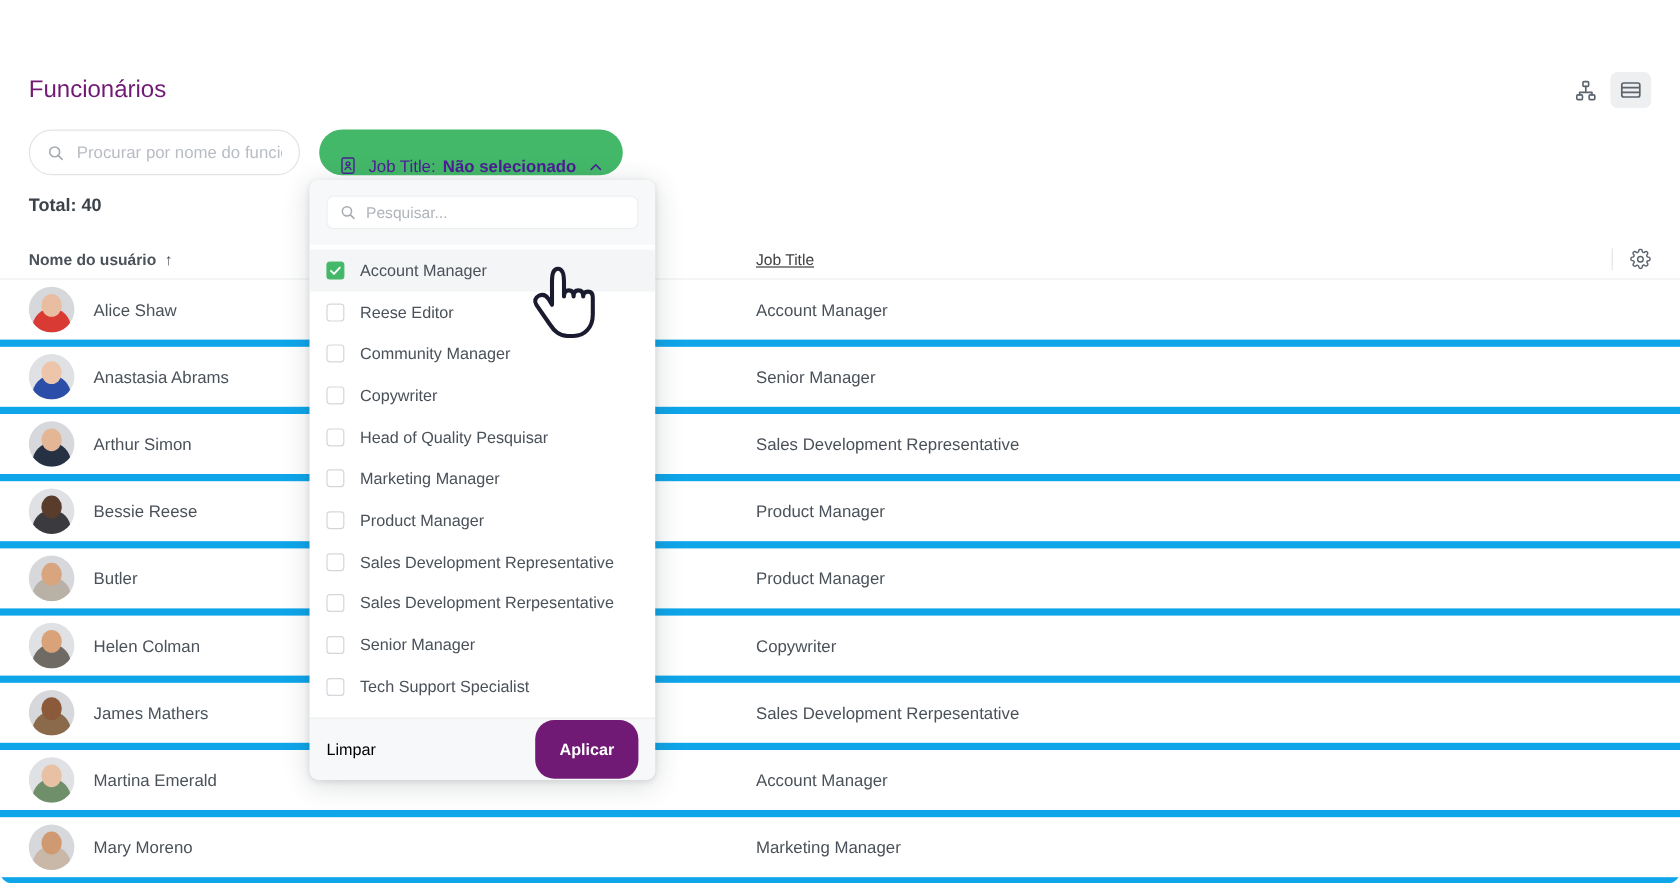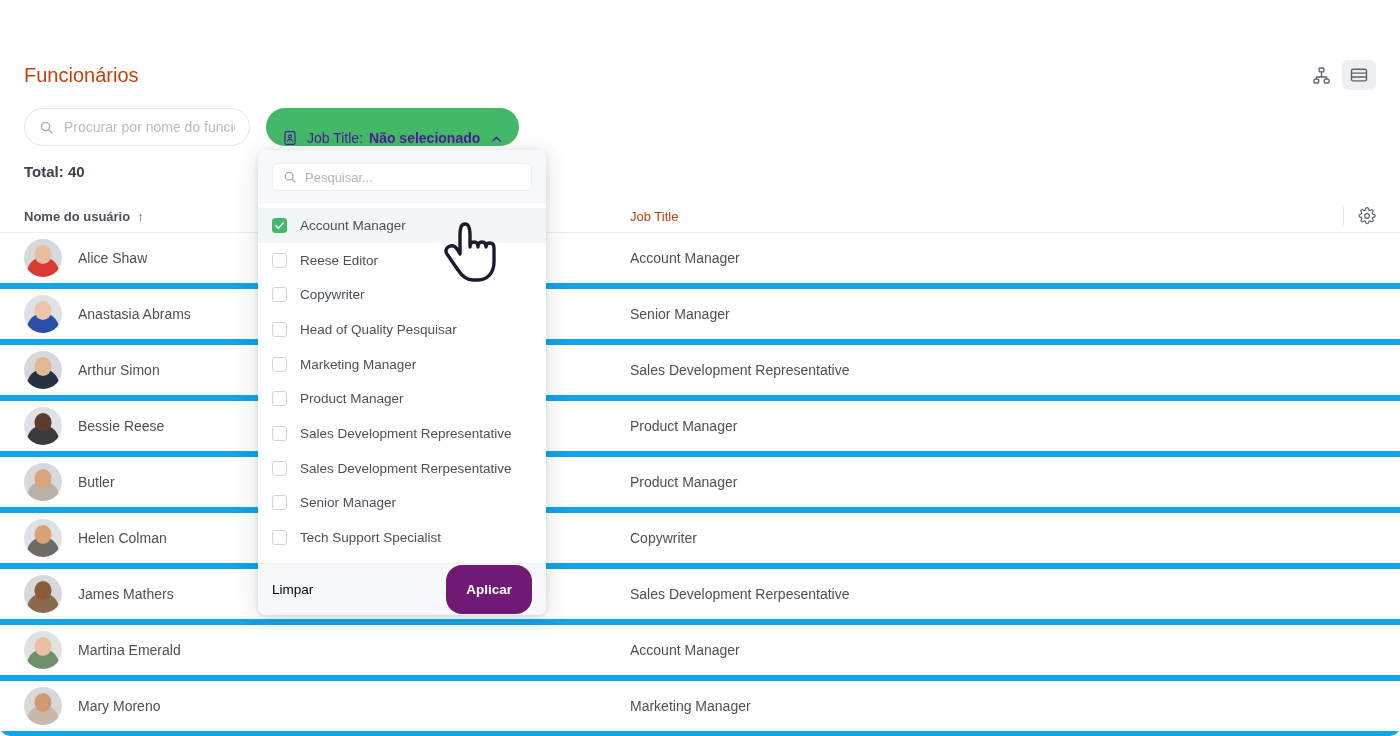--- a/index.html
+++ b/index.html
@@ -54,21 +54,21 @@
 
   
   .page-head {
     position: absolute; top: 46px; left: 0;
     width: 1400px; height: 58px;
     display: flex; align-items: center;
     padding: 0 24px;
   }
   .page-title {
     font-size: 20px;
-    color: #c2410c;
+    color: #701a75;
     font-weight: 400;
   }
   .view-toggle {
     margin-left: auto;
     display: flex; align-items: center; gap: 4px;
   }
   .vt-btn {
     width: 34px; height: 30px;
     display: flex; align-items: center; justify-content: center;
     border-radius: 6px;
@@ -139,22 +139,23 @@
   }
   .th-name {
     width: 606px;
     font-size: 13px; font-weight: bold; color: #4a5159;
     display: flex; align-items: center; gap: 7px;
     cursor: pointer;
   }
   .sort-arrow { font-size: 13px; color: #4a5159; }
   .th-job {
     flex: 1;
-    font-size: 13px; color: #c2410c;
+    font-size: 13px; color: #404040;
     cursor: pointer;
+    text-decoration: underline;
   }
   .th-tools {
     display: flex; align-items: center; gap: 14px;
     color: #5b636c;
   }
   .th-divider {
     width: 1px; height: 18px; background: #e2e4e8;
   }
   .gear-btn { display: flex; cursor: pointer; }
 
@@ -494,20 +495,24 @@
             </svg>
           </span>
           <span class="dd-label">Account Manager</span>
         </div>
         <div class="dd-item">
           <span class="cbox"></span>
           <span class="dd-label">Reese Editor</span>
         </div>
         <div class="dd-item">
           <span class="cbox"></span>
+          <span class="dd-label">Community Manager</span>
+        </div>
+        <div class="dd-item">
+          <span class="cbox"></span>
           <span class="dd-label">Copywriter</span>
         </div>
         <div class="dd-item">
           <span class="cbox"></span>
           <span class="dd-label">Head of Quality Pesquisar</span>
         </div>
         <div class="dd-item">
           <span class="cbox"></span>
           <span class="dd-label">Marketing Manager</span>
         </div>

